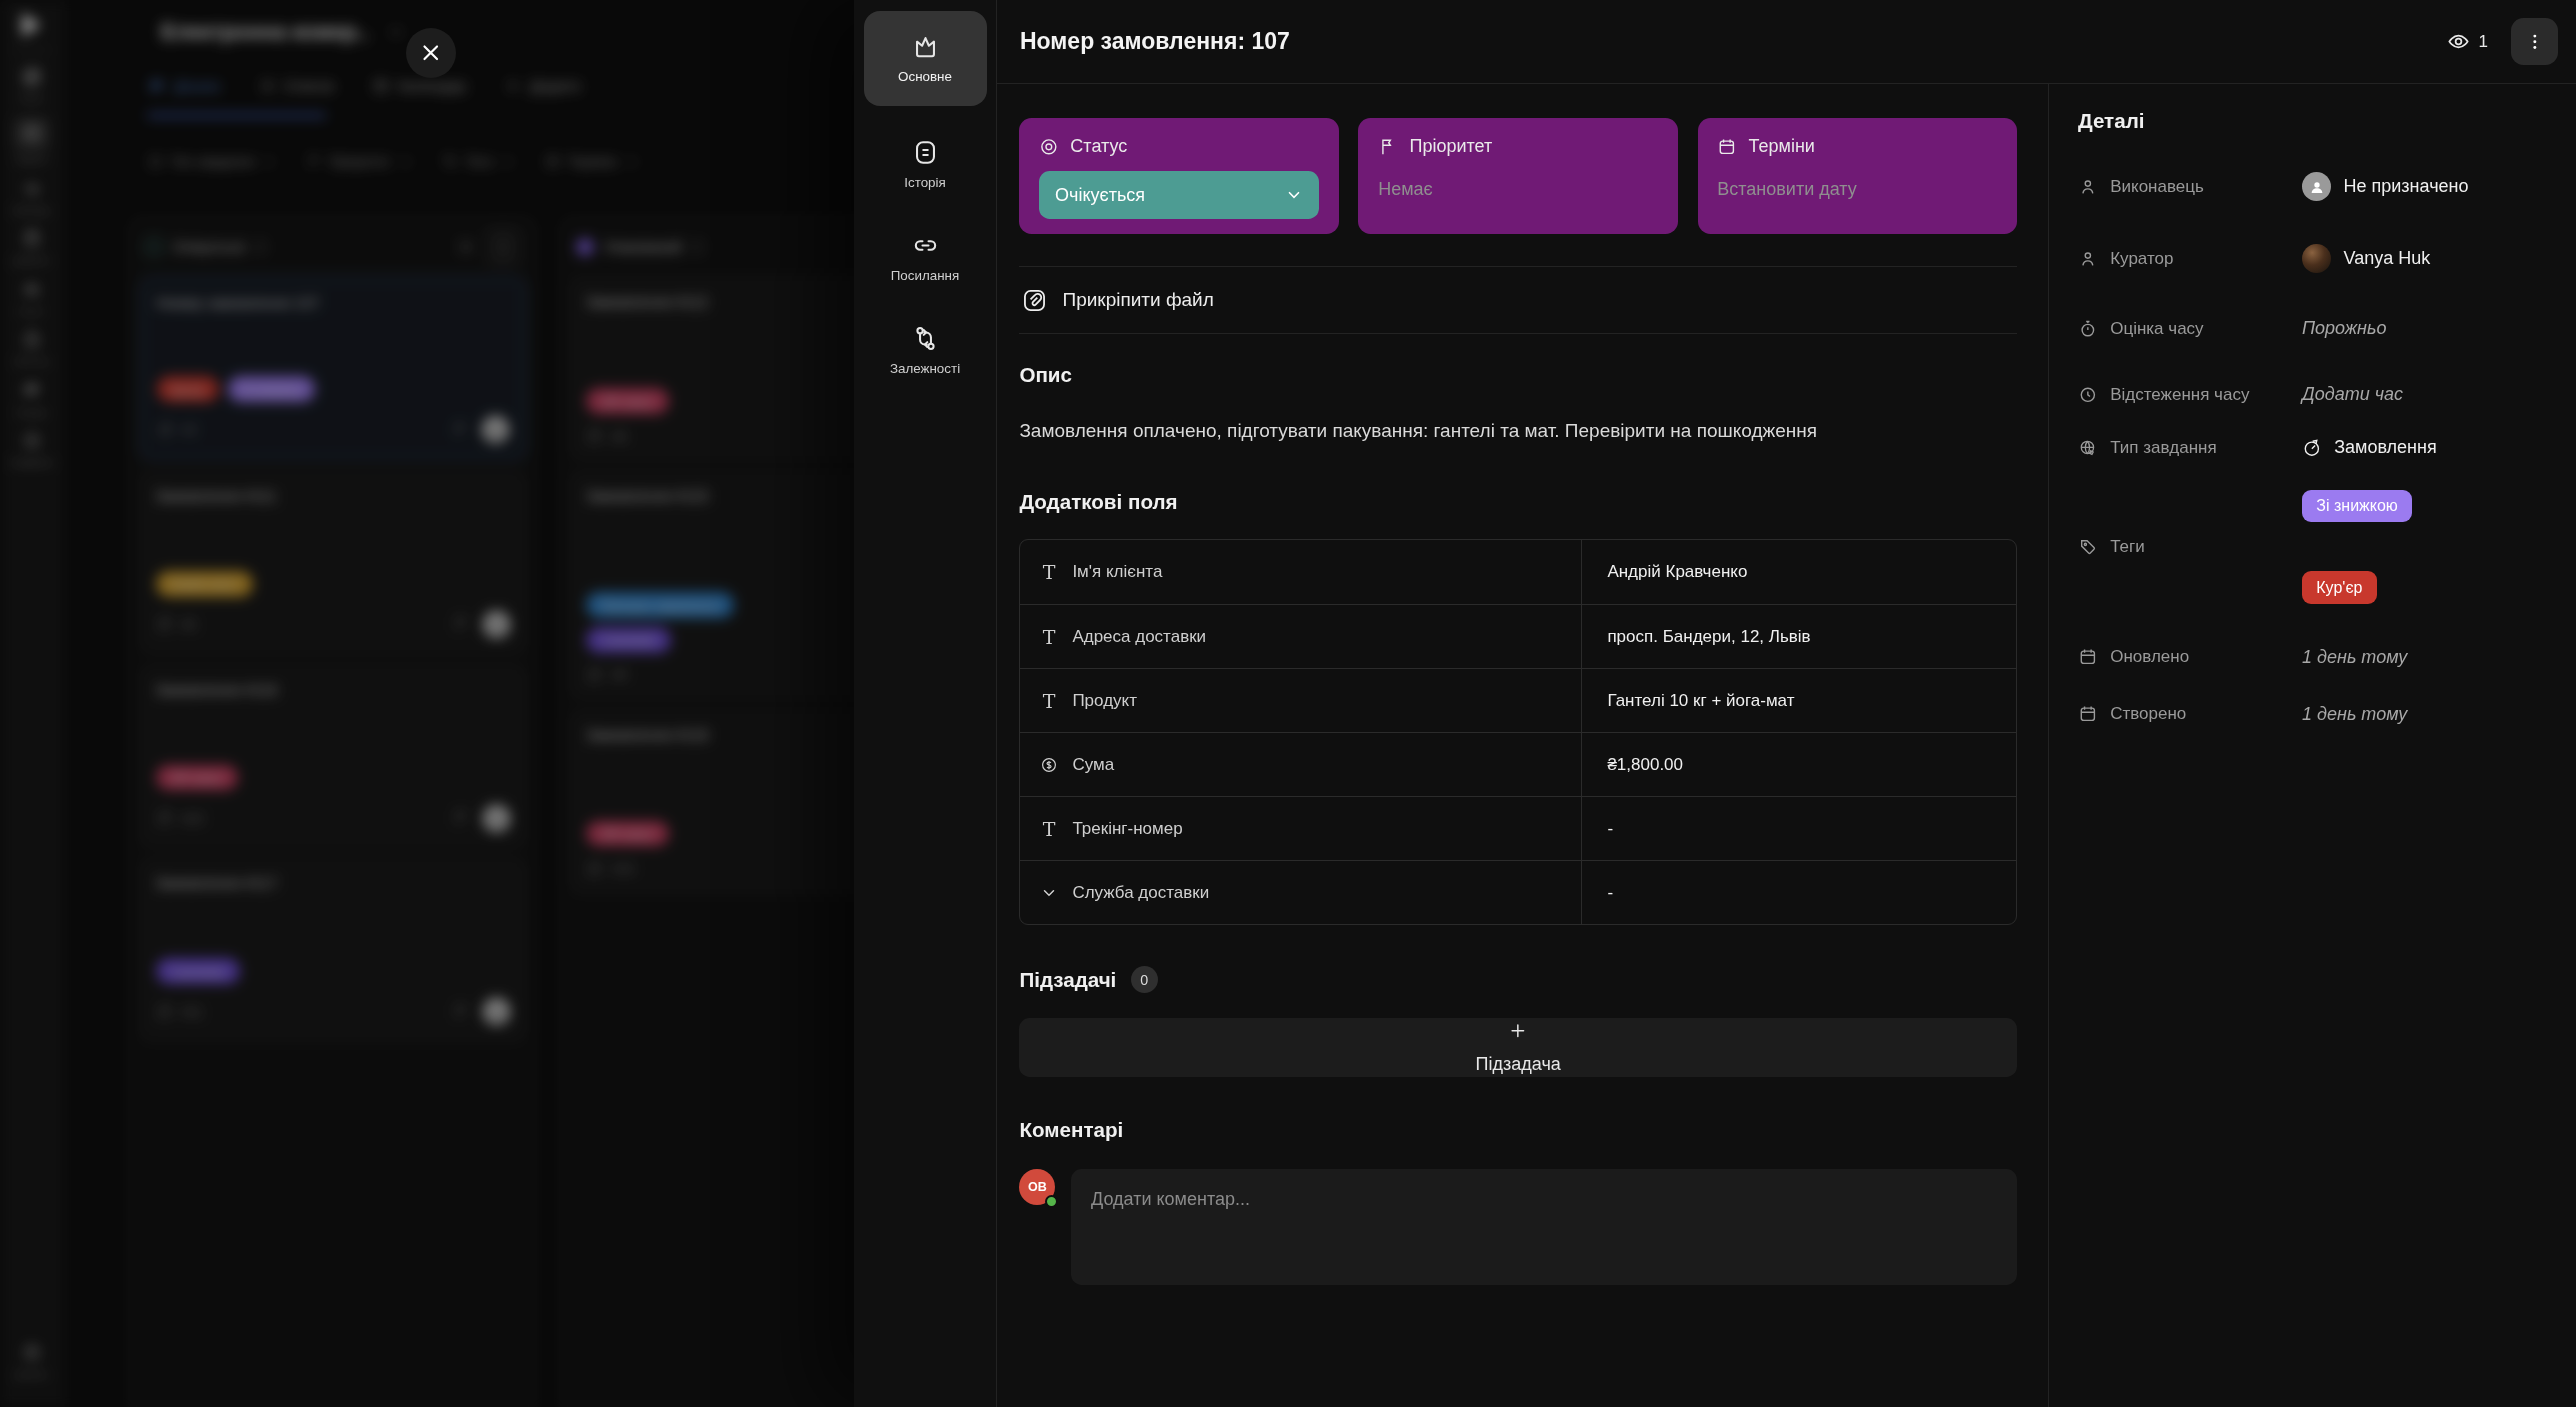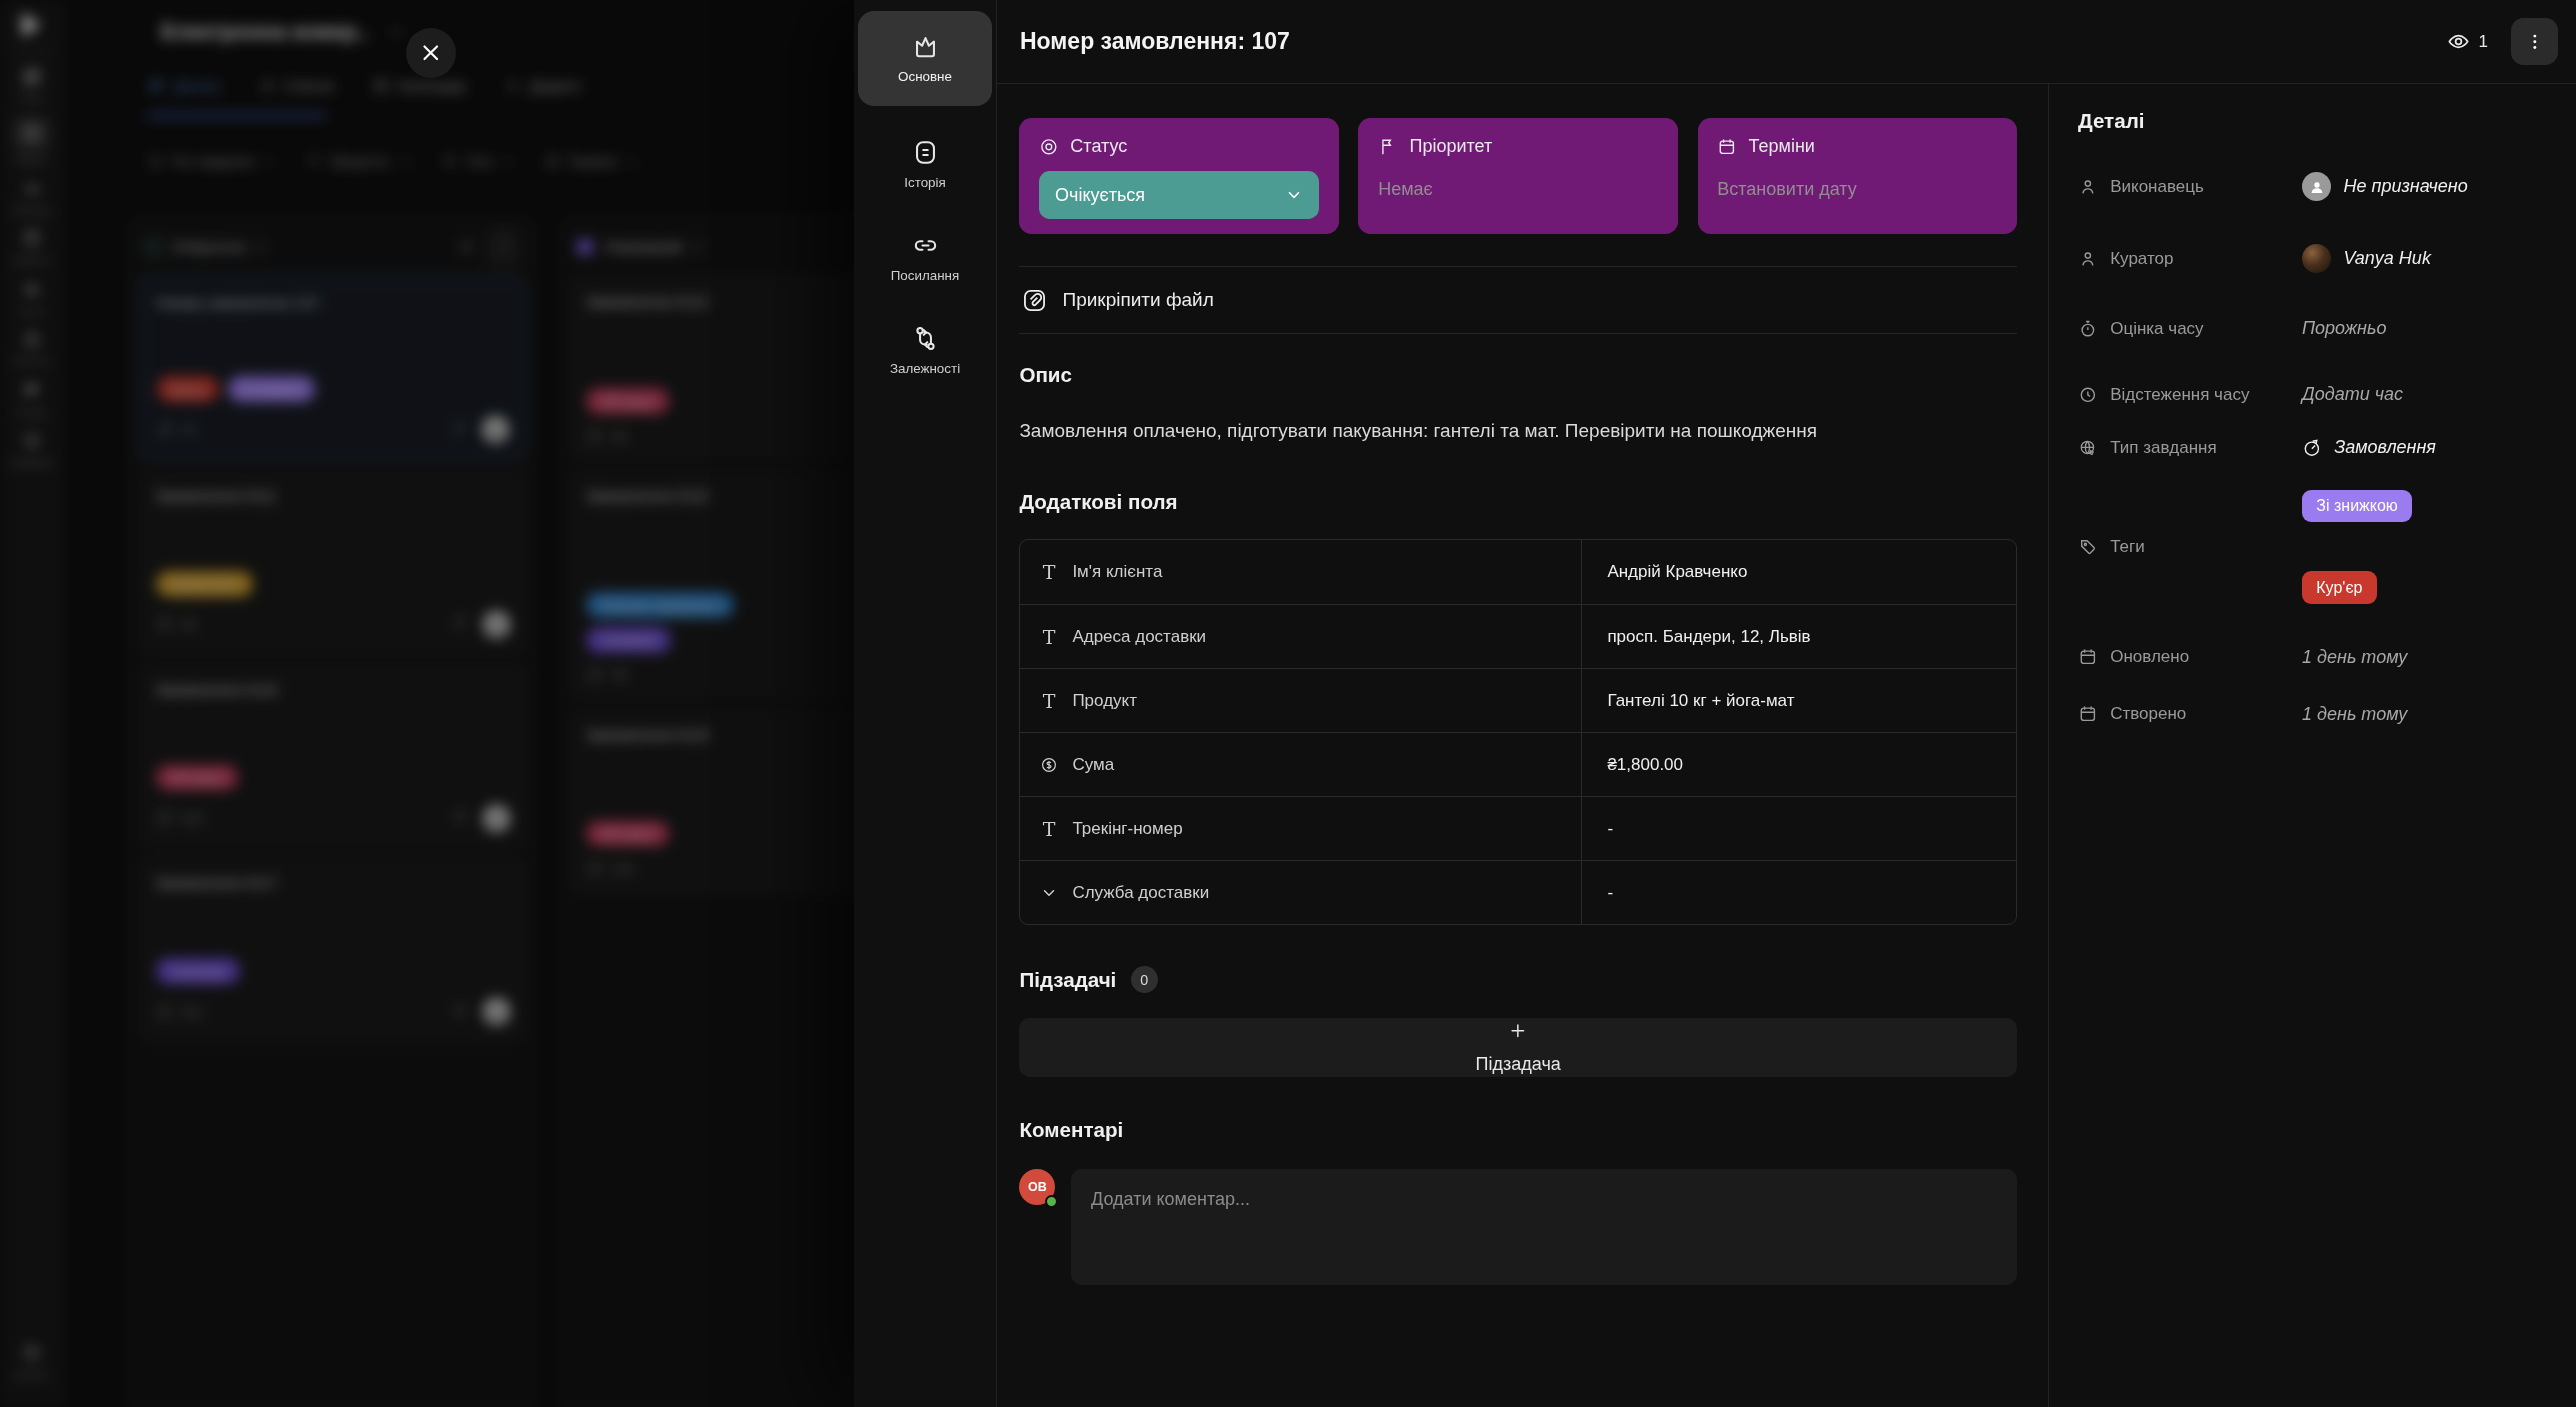--- a/index.html
+++ b/index.html
@@ -54,21 +54,21 @@
 
   
   .close-btn { position:absolute; left:406px; top:28px; width:50px; height:50px; border-radius:50%; background:#1d1d1d; display:flex; align-items:center; justify-content:center; cursor:pointer; }
   .close-btn svg { width:21.5px; height:21.5px; color:#fff; }
 
   
   .modal { position:absolute; left:854px; top:0; right:0; bottom:0; background:#0f0f0f; display:flex; box-shadow:-36px 0 72px rgba(0,0,0,.55); }
   .rail { width:143px; flex:none; border-right:0.9px solid #232323; display:flex; flex-direction:column; align-items:center; padding-top:10.7px; background:#101010; }
   .rail-item { display:flex; flex-direction:column; align-items:center; gap:8px; color:#cfcfcf; font-size:13.4px; margin-bottom:41px; cursor:pointer; }
   .rail-item svg { width:29px; height:29px; color:#e6e6e6; }
-  .rail-item.active { background:#343434; border-radius:16px; width:134px; height:95px; justify-content:center; margin-bottom:32px; color:#f2f2f2; }
+  .rail-item.active { background:#343434; border-radius:16px; width:123px; height:95px; justify-content:center; margin-bottom:32px; color:#f2f2f2; }
   .modal-body { flex:1; display:flex; flex-direction:column; min-width:0; }
   .topbar { height:84px; flex:none; border-bottom:0.9px solid #232323; display:flex; align-items:center; padding:0 18px 0 23px; }
   .topbar-title { font-size:23px; font-weight:700; color:#f4f4f4; }
   .topbar-right { margin-left:auto; display:flex; align-items:center; gap:23px; }
   .watchers { display:flex; align-items:center; gap:9px; color:#e8e8e8; font-size:17px; }
   .watchers svg { width:23px; height:23px; }
   .kebab-btn { width:47px; height:47px; border-radius:12.5px; background:#2b2b2b; display:flex; align-items:center; justify-content:center; cursor:pointer; }
   .lower { flex:1; display:flex; min-height:0; }
   .content { flex:1; padding:34px 31px 0 22.4px; min-width:0; }
 
@@ -104,21 +104,21 @@
   .online-dot { position:absolute; right:-2.7px; bottom:-2.7px; width:13.4px; height:13.4px; border-radius:50%; background:#55b54a; border:2.7px solid #0f0f0f; }
   .comment-input { flex:1; height:116px; background:#1b1b1b; border-radius:10.7px; border:none; resize:none; padding:19.7px; color:#e8e8e8; font-size:18px; font-family:inherit; }
   .comment-input::placeholder { color:#8b8b8b; }
 
   
   .details { width:528px; flex:none; border-left:0.9px solid #232323; padding:25px 30px 0 29px; }
   .details-h { font-size:20.6px; font-weight:700; color:#f0f0f0; margin-bottom:39px; }
   .d-row { display:flex; align-items:center; }
   .d-label { width:224px; flex:none; display:flex; align-items:center; gap:12.5px; color:#9a9a9a; font-size:17px; }
   .d-label svg { width:19.7px; height:19.7px; flex:none; }
-  .d-value { display:flex; align-items:center; gap:12.5px; color:#f0f0f0; font-size:18px;font-style:italic; }
+  .d-value { display:flex; align-items:center; gap:12.5px; color:#f0f0f0; font-size:18px; }
   .d-value svg { width:19.7px; height:19.7px; }
   .d-value.em { color:#a8a8a8; font-style:italic; }
   .d-avatar { width:29px; height:29px; border-radius:50%; background:#9a9a9a; display:flex; align-items:center; justify-content:center; color:#fff; }
   .d-avatar svg { width:16px; height:16px; }
   .d-avatar.photo { background:radial-gradient(circle at 35% 30%, #8a6240 0%, #4a2f1c 45%, #17120d 100%); }
   .d-tags { display:flex; flex-direction:column; align-items:flex-start; gap:9px;text-align:right; }
   .d-pill { padding:7.2px 14.3px; border-radius:9px; color:#fff; font-size:16px; }
   .mb48{margin-bottom:43px;} .mb50{margin-bottom:45px;} .mb36{margin-bottom:32px;} .mb40{margin-bottom:36px;}
 </style>
 </head>

